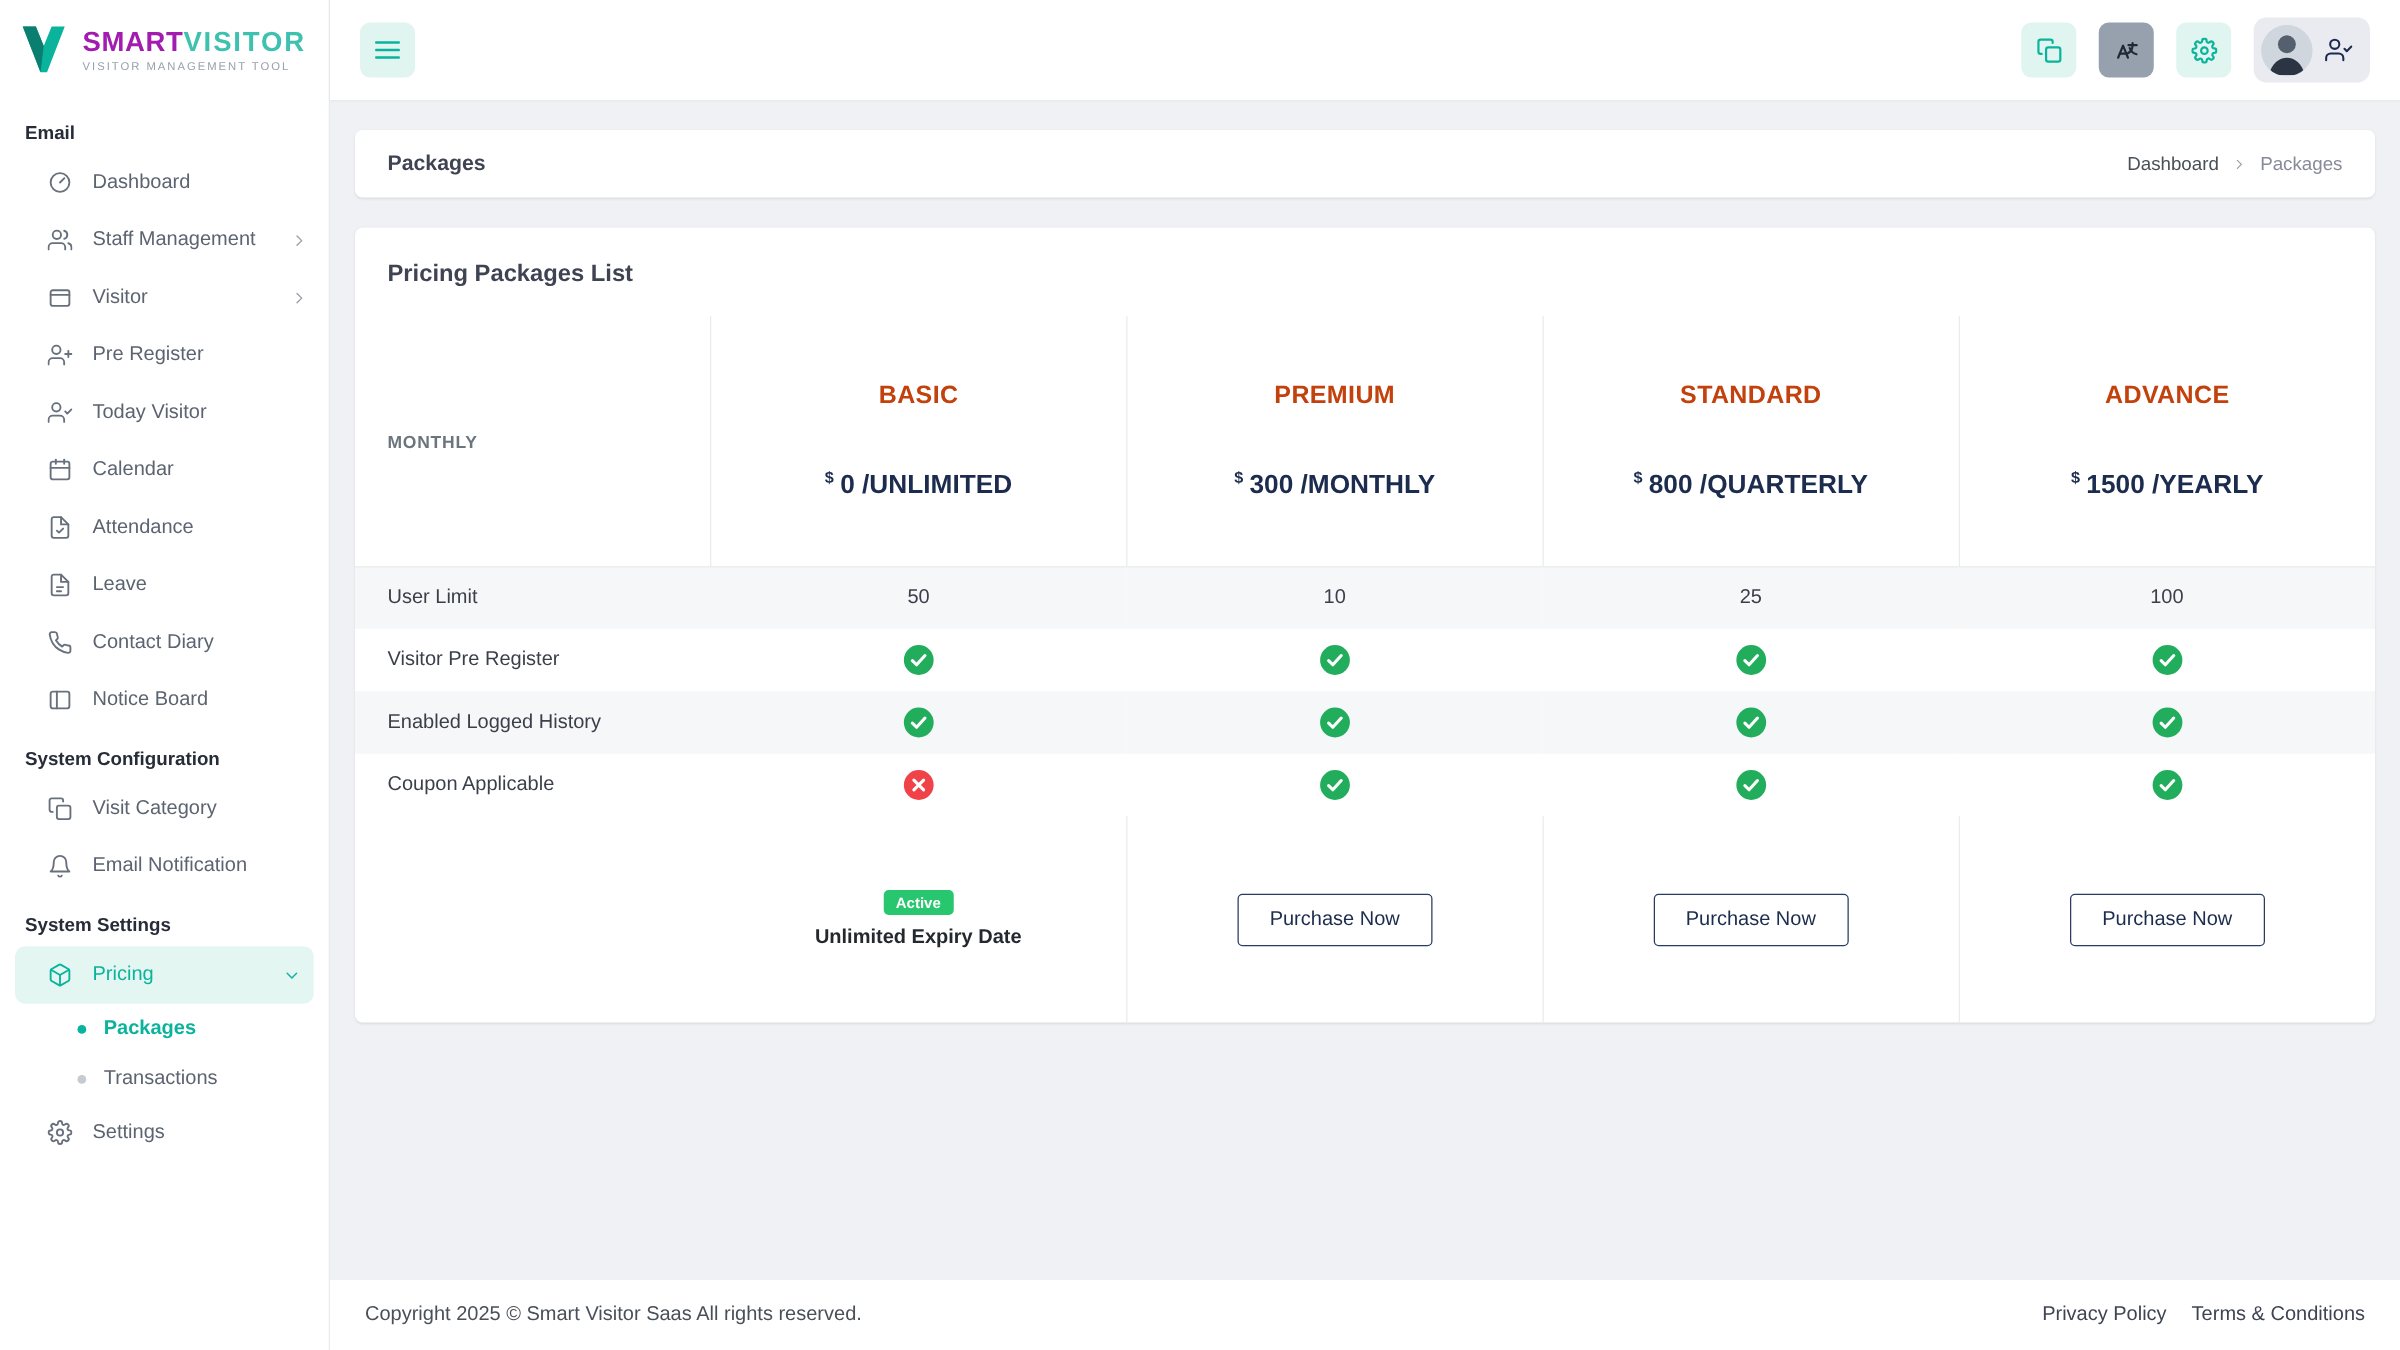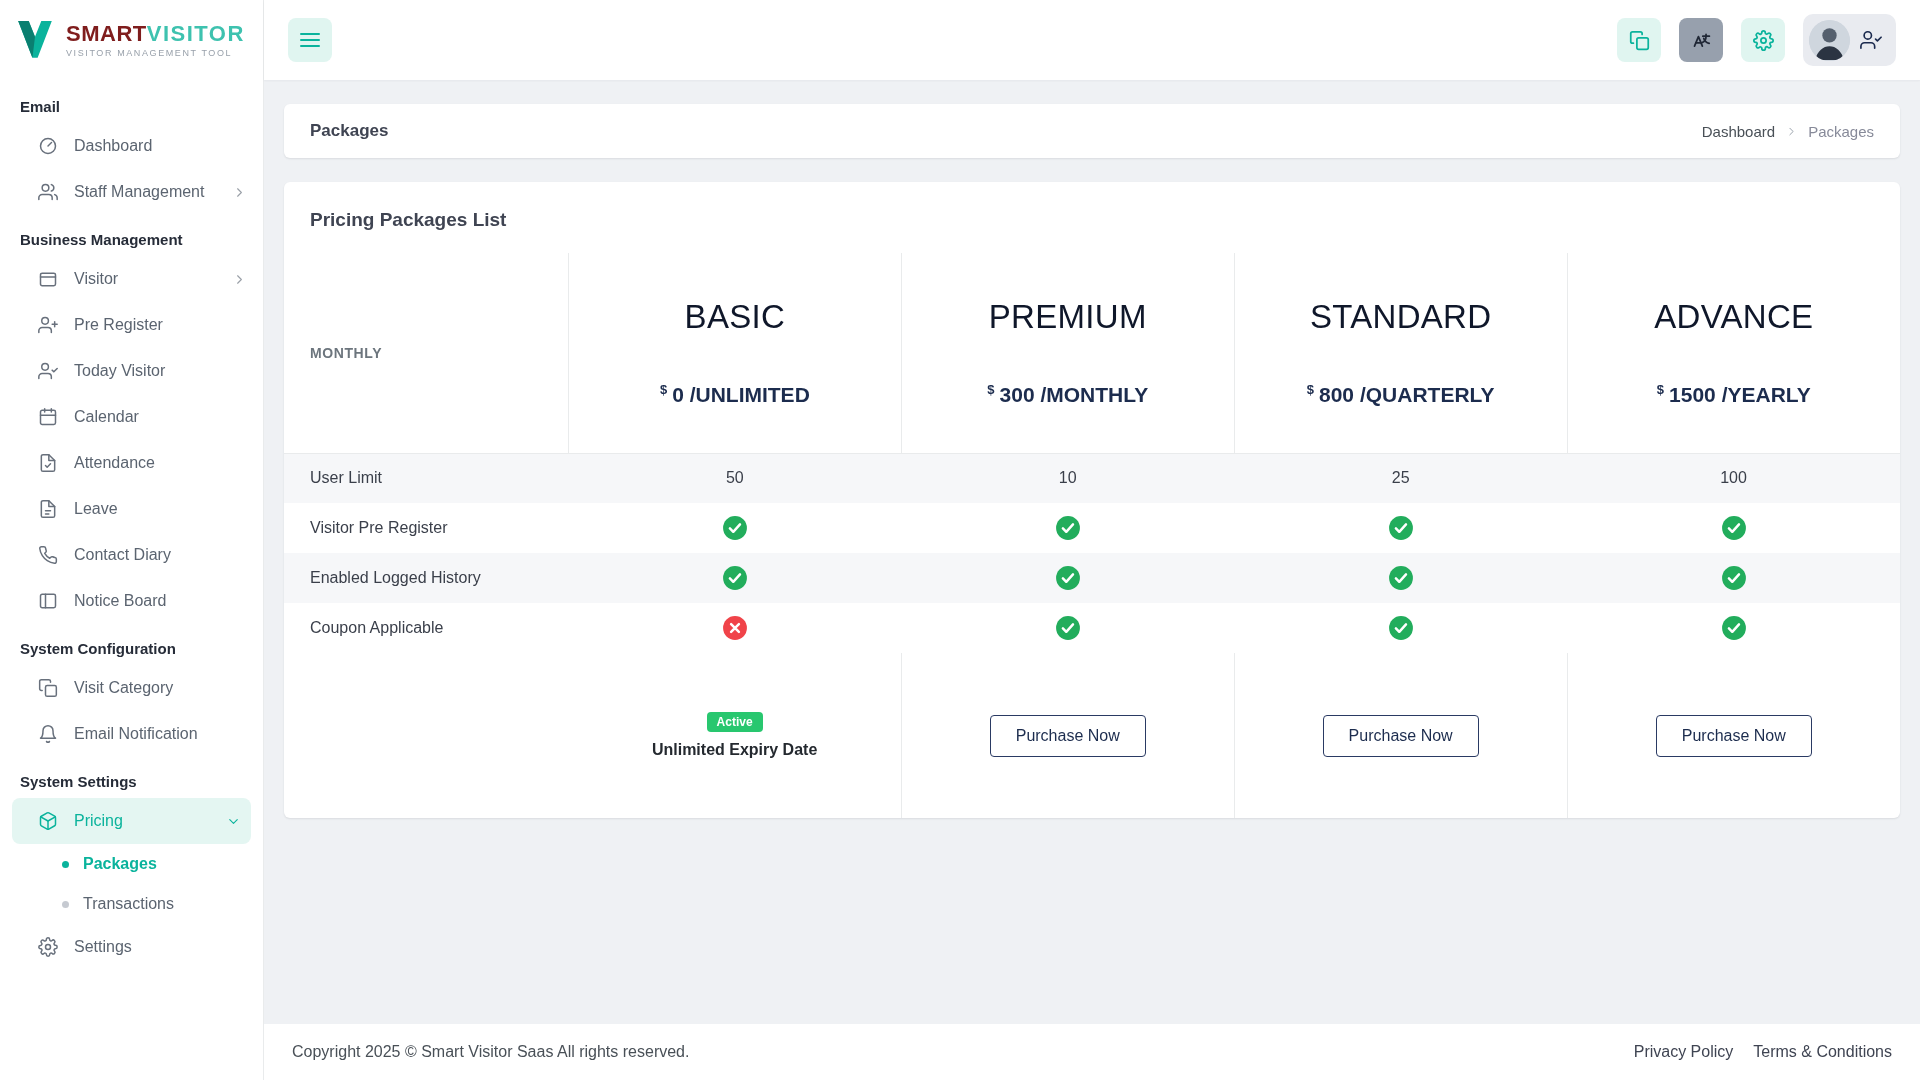--- a/index.html
+++ b/index.html
@@ -9,21 +9,21 @@
     font-family: "Liberation Sans", sans-serif;
     display: flex; background: #fff; color: #3a3f4a;
   }
   .ico { fill: none; stroke: currentColor; stroke-width: 1.8; stroke-linecap: round; stroke-linejoin: round; }
 
   
   .sidebar { width: 264px; flex-shrink: 0; background: #fff; border-right: 1px solid #e9ebec; display: flex; flex-direction: column; overflow: hidden; }
   .logo-row { height: 80px; display: flex; align-items: center; gap: 10px; padding: 0 14px; flex-shrink: 0; }
   .logo-mark { width: 42px; height: 42px; flex-shrink: 0; }
   .logo-name { font-size: 22px; line-height: 22px; letter-spacing: .5px; white-space: nowrap; }
-  .lp { color: #7f1d1d; font-weight: 800; }
+  .lp { color: #a21caf; font-weight: 800; }
   .ls { color: #3ec2af; font-weight: 600; letter-spacing: 1.5px; }
   .tagline { font-size: 9px; letter-spacing: 1.6px; color: #98a0aa; margin-top: 3px; }
   .nav { padding: 2px 0 10px; overflow: hidden; }
   .section-title { font-size: 15px; font-weight: 700; color: #262c38; padding: 16px 20px 8px; }
   .nav-item { display: flex; align-items: center; gap: 16px; padding: 13px 16px 13px 38px; font-size: 16px; color: #5b6470; cursor: pointer; }
   .nav-item .ico { width: 20px; height: 20px; color: #68707c; flex-shrink: 0; }
   .nav-item .chev { margin-left: auto; width: 15px; height: 15px; color: #9aa0a8; }
   .nav-item.active { background: #e4f6f2; color: #0ab39c; border-radius: 8px; margin: 0 12px; padding-left: 26px; padding-right: 10px; }
   .nav-item.active .ico, .nav-item.active .chev { color: #0ab39c; }
   .nav-child { display: flex; align-items: center; gap: 14px; padding: 11px 16px 11px 62px; font-size: 16px; color: #5b6470; cursor: pointer; }
@@ -55,21 +55,21 @@
 
   .card { background: #fff; border-radius: 6px; box-shadow: 0 1px 2px rgba(56,65,74,.12); overflow: hidden; }
   .card-title { font-size: 19px; font-weight: 700; color: #3f4452; padding: 27px 26px 22px; }
 
   table.pricing { width: 100%; border-collapse: collapse; }
   col.c-feat { width: 17.6%; }
   col.c-plan { width: 20.6%; }
   th.features-head { text-align: left; vertical-align: middle; padding-left: 26px; font-size: 14px; font-weight: 700; letter-spacing: .6px; color: #6c757d; }
   th.plan-head { height: 200px; text-align: center; vertical-align: middle; border-left: 1px solid #e9ebec; }
   thead tr { border-bottom: 1px solid #e9ebec; }
-  .plan-name { font-size: 33px; font-weight: 400; color: #0f172a; letter-spacing: .3px; }
+  .plan-name { font-size: 20px; font-weight: 700; color: #c2410c; letter-spacing: .3px; }
   .plan-price { margin-top: 46px; font-size: 21px; font-weight: 700; color: #1c2c4e; }
   .plan-price sup { font-size: 13px; font-weight: 700; margin-right: 5px; }
   tbody.rows td { height: 50px; font-size: 16px; color: #3a3f4a; }
   tbody.rows tr:nth-child(odd) { background: #f6f7f9; }
   td.feature-name { padding-left: 26px; }
   td.val { text-align: center; }
   td.val svg { width: 26px; height: 26px; vertical-align: middle; }
   td.purchase-cell { height: 165px; text-align: center; vertical-align: middle; }
   td.purchase-cell.sep { border-left: 1px solid #e9ebec; }
   .badge { display: inline-block; background: #28c76f; color: #fff; font-size: 12px; font-weight: 700; padding: 3px 10px; border-radius: 4px; }
@@ -113,21 +113,20 @@
           <circle cx="9" cy="7" r="4"></circle>
           <path d="M23 21v-2a4 4 0 0 0-3-3.87"></path>
           <path d="M16 3.13a4 4 0 0 1 0 7.75"></path>
         </svg>
       <span>Staff Management</span>
       <svg class="ico chev" viewBox="0 0 24 24">
           <polyline points="9 6 15 12 9 18"></polyline>
         </svg>
     </div>
 
-    <div class="section-title">Business Management</div>
     <div class="nav-item">
       <svg class="ico" viewBox="0 0 24 24">
           <rect x="3" y="5" width="18" height="15" rx="2"></rect>
           <line x1="3" y1="9.5" x2="21" y2="9.5"></line>
         </svg>
       <span>Visitor</span>
       <svg class="ico chev" viewBox="0 0 24 24">
           <polyline points="9 6 15 12 9 18"></polyline>
         </svg>
     </div>

